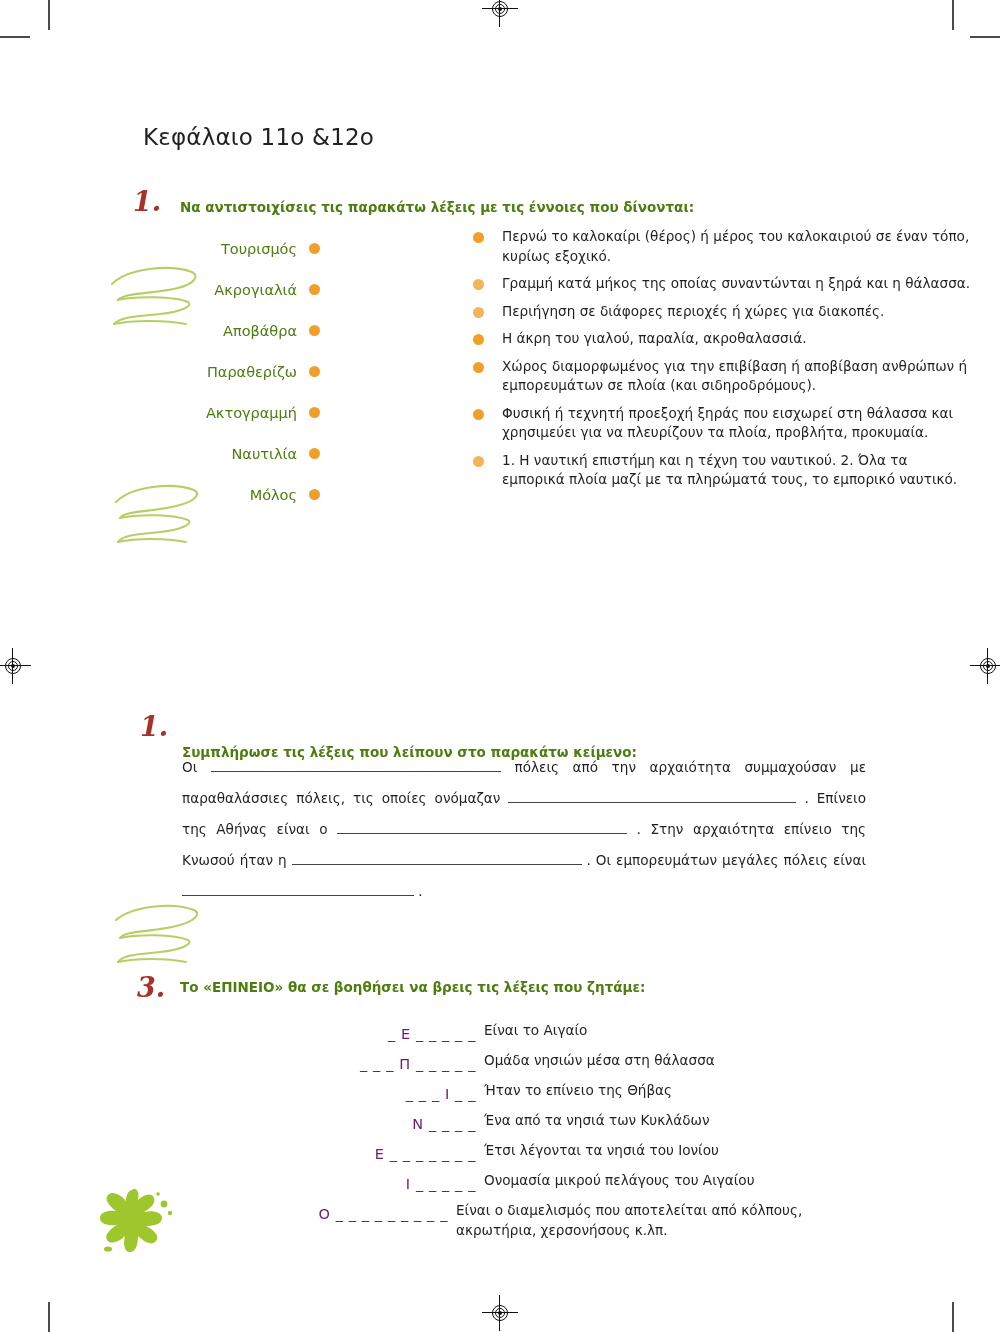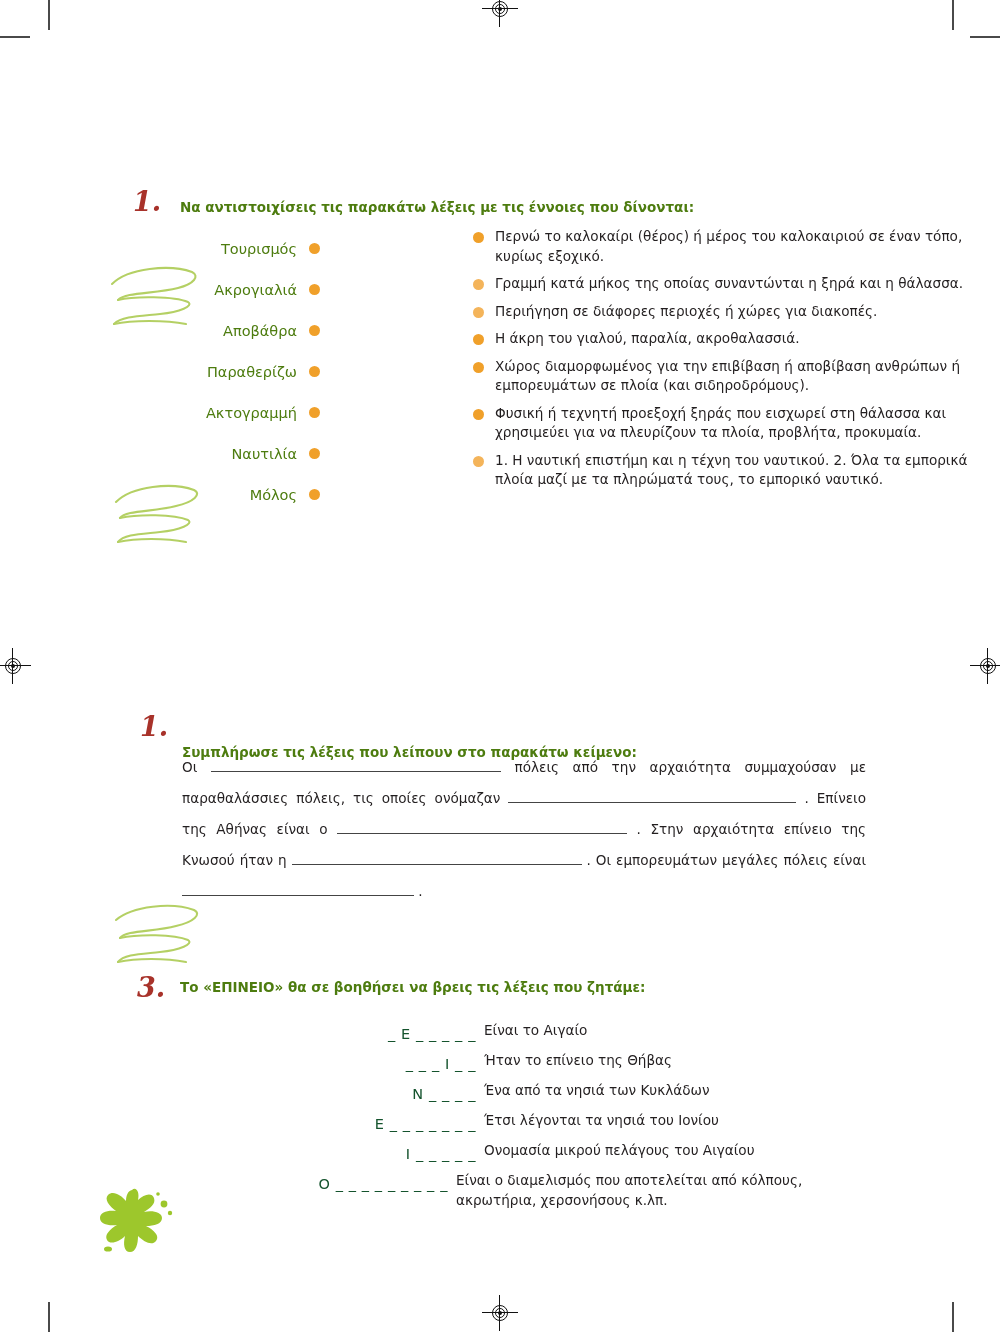--- a/index.html
+++ b/index.html
@@ -47,21 +47,21 @@
   .words{position:absolute;left:150px;top:228px;width:170px;}
   .word-row{
     display:flex;align-items:center;justify-content:flex-end;
     height:41px;gap:12px;
   }
   .word-row .w{font-size:14.5px;color:#4d7c0f;white-space:nowrap;}
   .bullet{width:11px;height:11px;border-radius:50%;background:#f0a02a;flex:none;}
   .bullet.pale{background:#f4b45a;}
 
   .defs{position:absolute;left:473px;top:227px;width:500px;}
-  .def-row{display:flex;gap:11px;margin-bottom:8px;}
+  .def-row{display:flex;gap:18px;margin-bottom:8px;}
   .def-row .btn{margin-top:5px;}
   .def-row .t{font-size:13.6px;line-height:19.5px;color:#231f20;}
 
   
   .fill-text{
     position:absolute;left:182px;top:752px;width:684px;
     font-size:13.6px;line-height:31px;color:#231f20;
     text-align:justify;
   }
   .blank{
@@ -69,21 +69,21 @@
     vertical-align:baseline;height:15px;
   }
 
   
   .puzzle{position:absolute;left:236px;top:1020px;width:620px;}
   .pz-row{display:flex;align-items:flex-start;height:30px;}
   .pz-left{width:240px;text-align:left;position:relative;height:22px;}
   .pz-pattern{
     position:absolute;right:0;bottom:0;white-space:pre;
     font-family:"DejaVu Sans","Liberation Sans",sans-serif;
-    font-size:14.5px;color:#14532d;letter-spacing:.6px;
+    font-size:14.5px;color:#701a75;letter-spacing:.6px;
   }
   .pz-clue{font-size:13.6px;line-height:20px;color:#231f20;padding-left:8px;}
 
   
   .scribble{position:absolute;pointer-events:none;}
   .splat{position:absolute;pointer-events:none;}
 </style>
 </head>
 <body>
 
@@ -118,20 +118,21 @@
       <div class="dot"></div>
   </div>
 
   <div class="cropmark cm-v" style="left:48px;top:0px;"></div>
   <div class="cropmark cm-v" style="left:952px;top:0px;"></div>
   <div class="cropmark cm-v" style="left:48px;top:1302px;"></div>
   <div class="cropmark cm-v" style="left:952px;top:1302px;"></div>
   <div class="cropmark cm-h" style="left:0px;top:36px;"></div>
   <div class="cropmark cm-h" style="left:970px;top:36px;"></div>
 
+  <div class="chapter-title">Κεφάλαιο 11ο &amp;12ο</div>
 
   <div class="ex-num" style="left:133px;top:186px;">1.</div>
   <div class="ex-head" style="left:180px;top:199px;">Να αντιστοιχίσεις τις παρακάτω λέξεις με τις έννοιες που δίνονται:</div>
 
   <svg class="scribble" style="left:108px;top:258px;" width="95" height="75" viewBox="0 0 95 75">
     <g fill="none" stroke="#a8c84a" stroke-width="2.1" stroke-linecap="round" opacity="0.85">
       <path d="M4 26 C20 10, 62 6, 84 14 C92 18, 86 26, 70 30 C46 36, 18 34, 10 42"></path>
       <path d="M10 42 C26 38, 66 38, 80 44 C86 48, 72 54, 52 56 C34 58, 14 58, 6 66"></path>
       <path d="M6 66 C24 62, 58 62, 78 66"></path>
     </g>
@@ -234,20 +235,26 @@
 
   <div class="ex-num" style="left:137px;top:972px;">3.</div>
   <div class="ex-head" style="left:180px;top:979px;">Το «ΕΠΙΝΕΙΟ» θα σε βοηθήσει να βρεις τις λέξεις που ζητάμε:</div>
 
   <div class="puzzle">
     <div class="pz-row">
       <div class="pz-left">
         <span class="pz-pattern">_ Ε _ _ _ _ _</span>
       </div>
       <div class="pz-clue">Είναι το Αιγαίο</div>
+    </div>
+    <div class="pz-row">
+      <div class="pz-left">
+        <span class="pz-pattern">_ _ _ Π _ _ _ _ _</span>
+      </div>
+      <div class="pz-clue">Ομάδα νησιών μέσα στη θάλασσα</div>
     </div>
     <div class="pz-row">
       <div class="pz-left">
         <span class="pz-pattern">_ _ _ Ι _ _</span>
       </div>
       <div class="pz-clue">Ήταν το επίνειο της Θήβας</div>
     </div>
     <div class="pz-row">
       <div class="pz-left">
         <span class="pz-pattern">Ν _ _ _ _</span>

